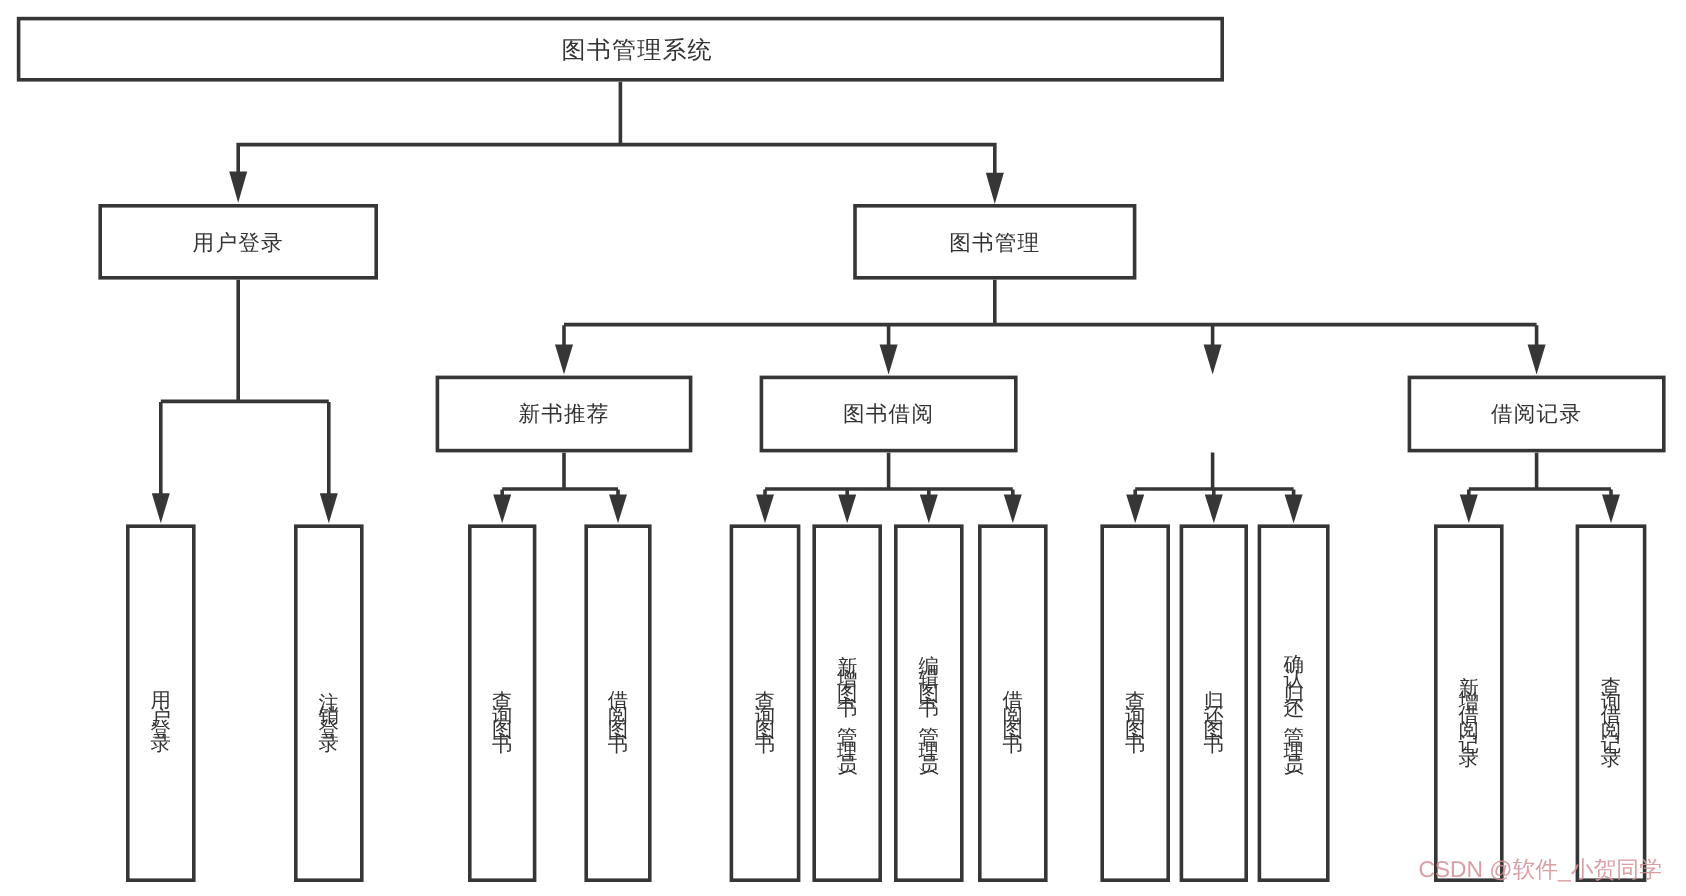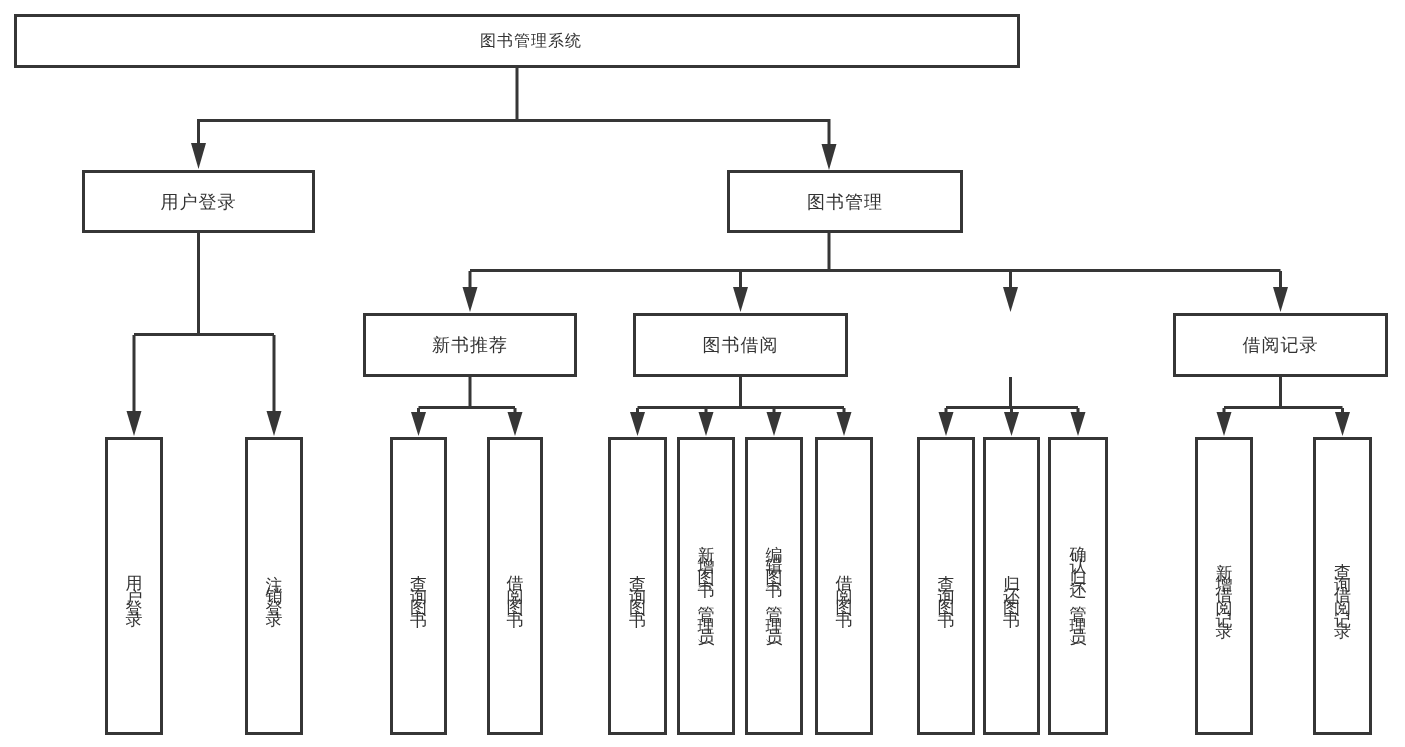--- a/index.html
+++ b/index.html
@@ -24,21 +24,21 @@
     border: 3px solid #363636;
     box-sizing: border-box;
     display: flex;
     align-items: center;
     justify-content: center;
     text-align: center;
   }
   .hbox { font-size: 18px; letter-spacing: 1px; }
   .root-box {
     left: 14px; top: 14px; width: 1006px; height: 54px;
-    font-size: 16px; letter-spacing: 1px; padding-left: 28px;
+    font-size: 20px; letter-spacing: 1px; padding-left: 28px;
   }
   .leaf {
     top: 437px; height: 298px;
   }
   .vtext {
     writing-mode: vertical-rl;
     font-size: 17px;
     letter-spacing: 12px;
     line-height: 1;
     white-space: nowrap;
@@ -105,21 +105,21 @@
     </g>
   </svg>
 
   <div class="box root-box">
     <span>图书管理系统</span>
   </div>
 
   <div class="box hbox" style="left:82px; top:170px; width:233px; height:63px;">
     <span>用户登录</span>
   </div>
-  <div class="box hbox" style="left:711px; top:170px; width:236px; height:63px;margin-left:16px;">
+  <div class="box hbox" style="left:711px; top:170px; width:236px; height:63px;">
     <span>图书管理</span>
   </div>
 
   <div class="box hbox" style="left:633px; top:313px; width:215px; height:64px;">
     <span>图书借阅</span>
   </div>
   <div class="box hbox" style="left:363px; top:313px; width:214px; height:64px;">
     <span>新书推荐</span>
   </div>
   <div class="box hbox" style="left:1173px; top:313px; width:215px; height:64px;justify-content:center;">
@@ -159,14 +159,15 @@
   <div class="box leaf" style="left:1048px; width:60px;">
     <span class="vtext">确认归还（管理员）</span>
   </div>
   <div class="box leaf" style="left:1195px; width:58px;">
     <span class="vtext">新增借阅记录</span>
   </div>
   <div class="box leaf" style="left:1313px; width:59px;">
     <span class="vtext">查询借阅记录</span>
   </div>
 
+  <div class="watermark">CSDN @软件_小贺同学</div>
 
 </div>
 
 </body></html>

